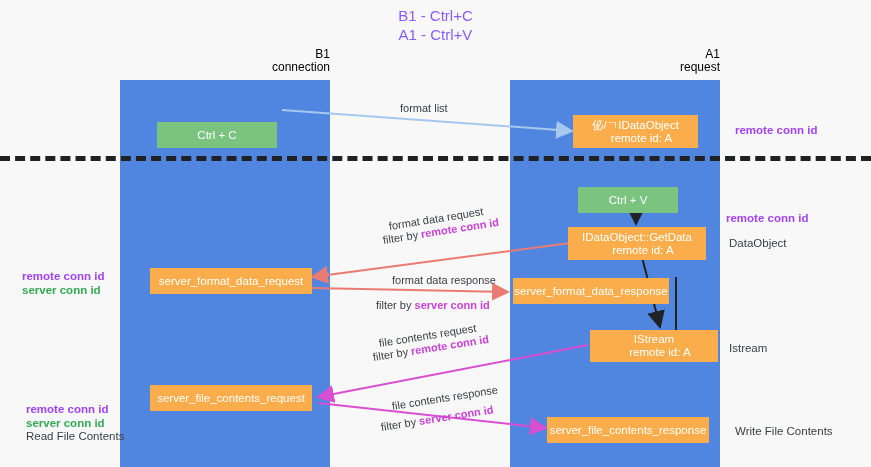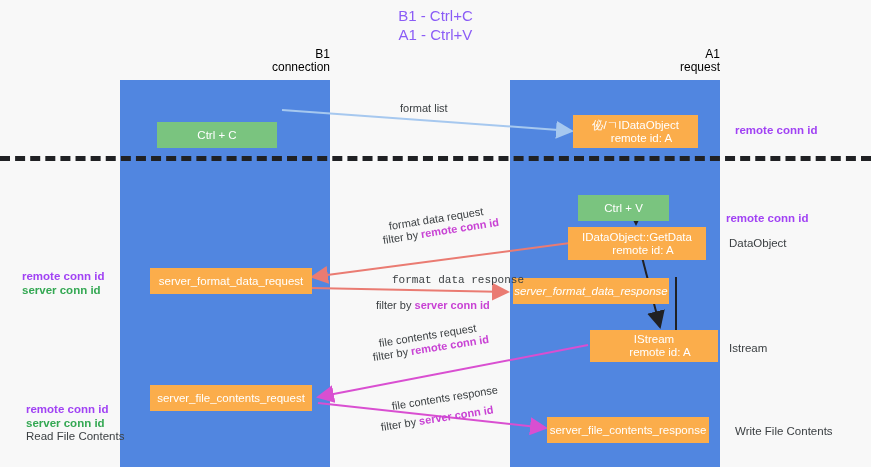--- a/index.html
+++ b/index.html
@@ -98,34 +98,34 @@
 
   <div class="box green" style="left:157px;top:95px;width:120px;height:26px;">
     <div>Ctrl + C</div>
   </div>
 
   <div class="box orange" style="left:573px;top:115px;width:125px;height:33px;">
     <div>佖/ㄱIDataObject</div>
     <div class="l2">remote id: A</div>
   </div>
 
-  <div class="box green" style="left:578px;top:168px;width:91px;height:26px;">
+  <div class="box green" style="left:578px;top:160px;width:100px;height:26px;">
     <div>Ctrl + V</div>
   </div>
 
   <div class="box orange" style="left:568px;top:227px;width:138px;height:33px;">
     <div>IDataObject::GetData</div>
     <div class="l2">remote id: A</div>
   </div>
 
   <div class="box orange" style="left:150px;top:268px;width:162px;height:26px;">
     <div>server_format_data_request</div>
   </div>
 
-  <div class="box orange" style="left:513px;top:278px;width:156px;height:26px;font-style:italic;">
+  <div class="box orange" style="left:513px;top:278px;width:156px;height:26px;">
     <div>server_format_data_response</div>
   </div>
 
   <div class="box orange" style="left:590px;top:330px;width:128px;height:32px;">
     <div>IStream</div>
     <div class="l2">remote id: A</div>
   </div>
 
   <div class="box orange" style="left:150px;top:385px;width:162px;height:26px;">
     <div>server_file_contents_request</div>
@@ -135,21 +135,21 @@
     <div>server_file_contents_response</div>
   </div>
 
   <div class="edge-label" style="left:400px;top:102px;">format list</div>
 
   <div class="edge-label rot" style="left:389px;top:220px;">format data request</div>
   <div class="edge-label rot" style="left:383px;top:234px;">
     <span>filter by </span><span class="purple">remote conn id</span>
   </div>
 
-  <div class="edge-label" style="left:392px;top:274px;font-family:Liberation Mono, monospace;">format data response</div>
+  <div class="edge-label" style="left:392px;top:274px;">format data response</div>
   <div class="edge-label" style="left:376px;top:299px;">
     <span>filter by </span><span class="purple">server conn id</span>
   </div>
 
   <div class="edge-label rot" style="left:379px;top:337px;">file contents request</div>
   <div class="edge-label rot" style="left:373px;top:351px;">
     <span>filter by </span><span class="purple">remote conn id</span>
   </div>
 
   <div class="edge-label rot" style="left:392px;top:400px;">file contents response</div>

